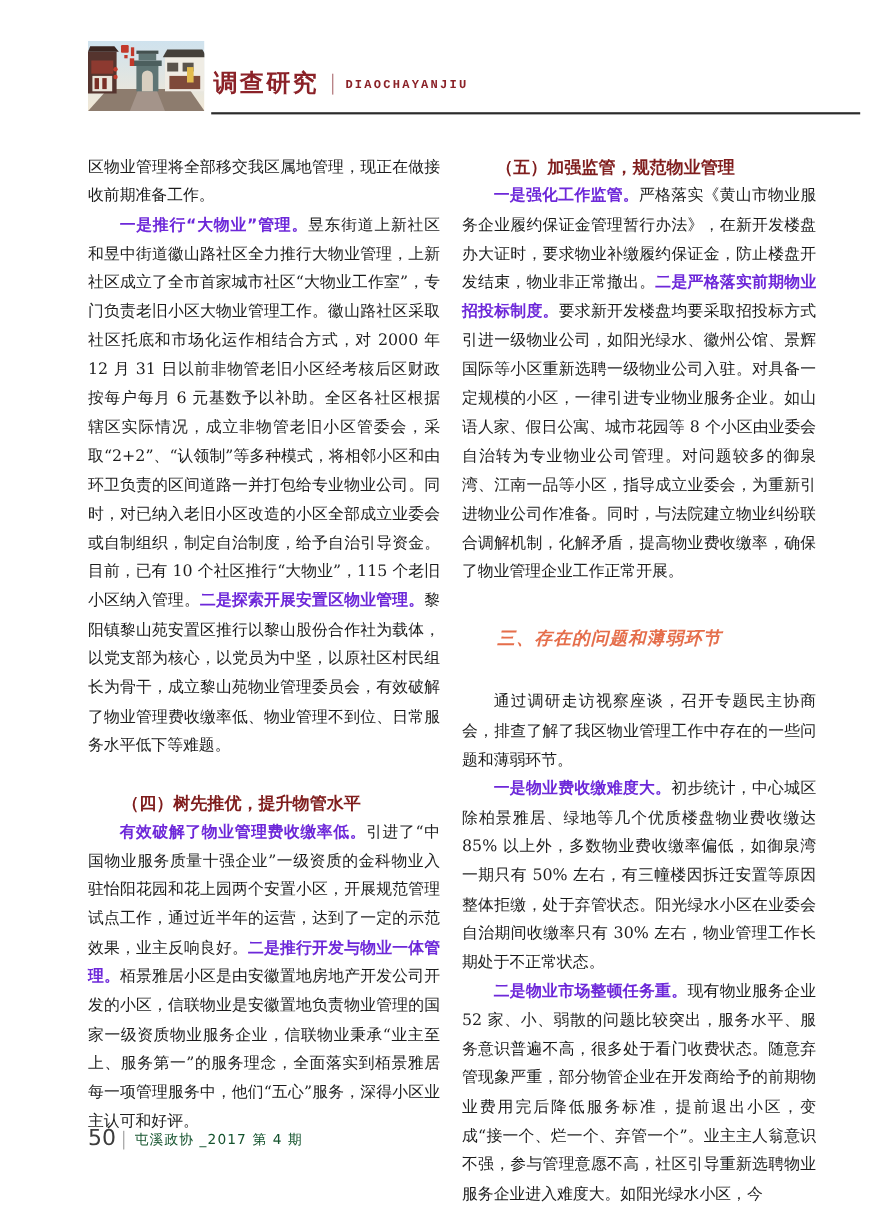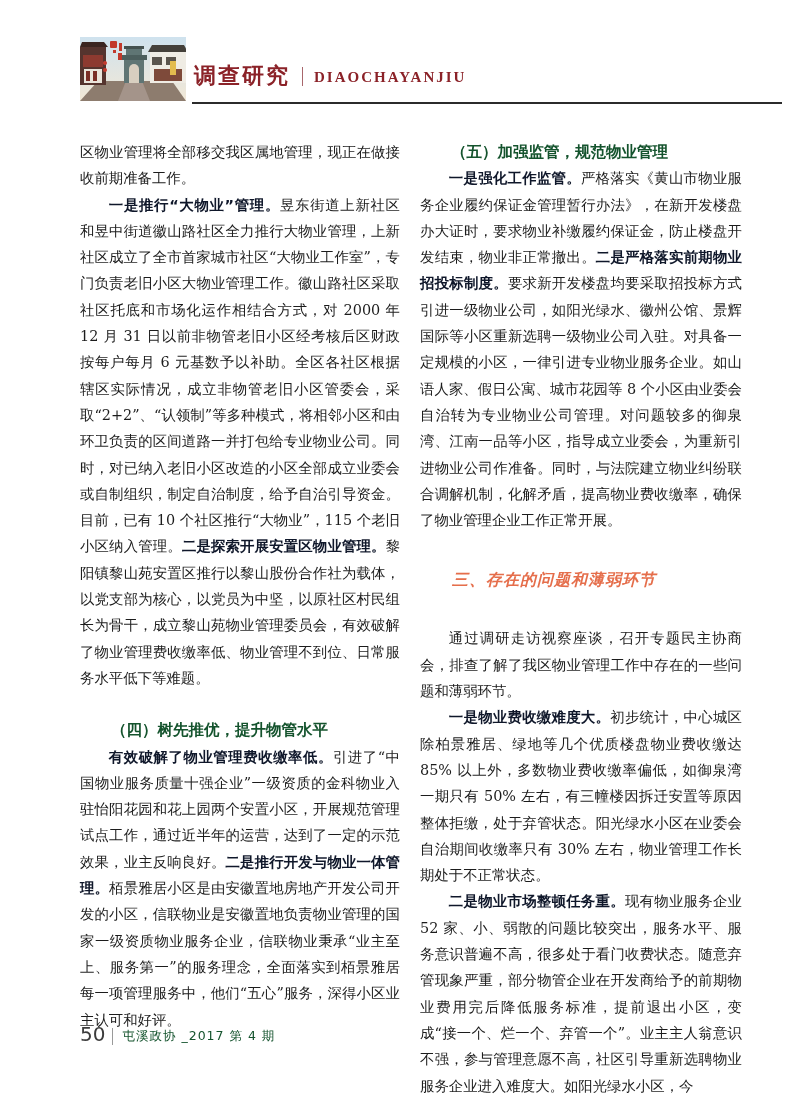--- a/index.html
+++ b/index.html
@@ -7,34 +7,34 @@
         font-family:"DejaVu Serif","Liberation Serif",serif;color:#1c1c1c;padding-left:36px;}
 
   
   .hdr{position:absolute;top:37px;left:80px;right:58px;display:flex;align-items:flex-start;}
   .photo{width:106px;height:64px;flex:0 0 auto;overflow:hidden;}
   .hdr-text{flex:1;margin-left:6px;padding-top:24px;}
   .hdr-title-row{display:flex;align-items:center;padding-left:2px;}
   .sec-title{font-family:"DejaVu Serif","Liberation Serif",serif;font-weight:bold;
              font-size:22px;color:#8b2228;letter-spacing:2px;}
   .sec-divider{width:1px;height:19px;background:#a8666b;margin:0 11px 0 12px;}
-  .sec-pinyin{font-family:Liberation Serif, serif;font-weight:bold;
-              font-size:15px;color:#8b2228;letter-spacing:2px;padding-top:3px;}
+  .sec-pinyin{font-family:Liberation Mono, monospace;font-weight:bold;
+              font-size:11px;color:#8b2228;letter-spacing:2px;padding-top:3px;}
   .hdr-rule{margin-top:11px;height:2px;background:#2b2b2b;}
 
   
   .columns{position:absolute;top:139px;left:80px;display:flex;gap:20px;}
   .col-l{width:320px;}
   .col-r{width:322px;}
   .para{margin:0;font-size:14.4px;line-height:26.3px;text-align:justify;text-indent:2em;
         color:#1c1c1c;}
   .para.noindent{text-indent:0;}
-  .b{font-family:"DejaVu Sans","Liberation Sans",sans-serif;font-weight:bold;color:#0f172a;}
+  .b{font-family:"DejaVu Sans","Liberation Sans",sans-serif;font-weight:bold;color:#6d28d9;}
   .subhead{margin:26px 0 0 0;font-family:"DejaVu Sans","Liberation Sans",sans-serif;
-           font-weight:bold;font-size:15.5px;line-height:26.3px;text-indent:2em;color:#14532d;}
+           font-weight:bold;font-size:15.5px;line-height:26.3px;text-indent:2em;color:#7f1d1d;}
   .subhead.first{margin-top:0;}
   .redhead{margin:36px 0 34px 0;font-family:"DejaVu Sans","Liberation Sans",sans-serif;
            font-weight:bold;font-size:16px;line-height:22px;text-indent:2em;
            letter-spacing:1px;font-style:italic;}
 
   
   .ftr{position:absolute;top:1023px;left:80px;display:flex;align-items:flex-end;}
   .page-num{font-family:"DejaVu Sans","Liberation Sans",sans-serif;font-size:20px;
             color:#3c3c3c;line-height:22px;}
   .ftr-sep{width:1px;height:17px;background:#9a9a9a;margin:0 9px 0 7px;}

